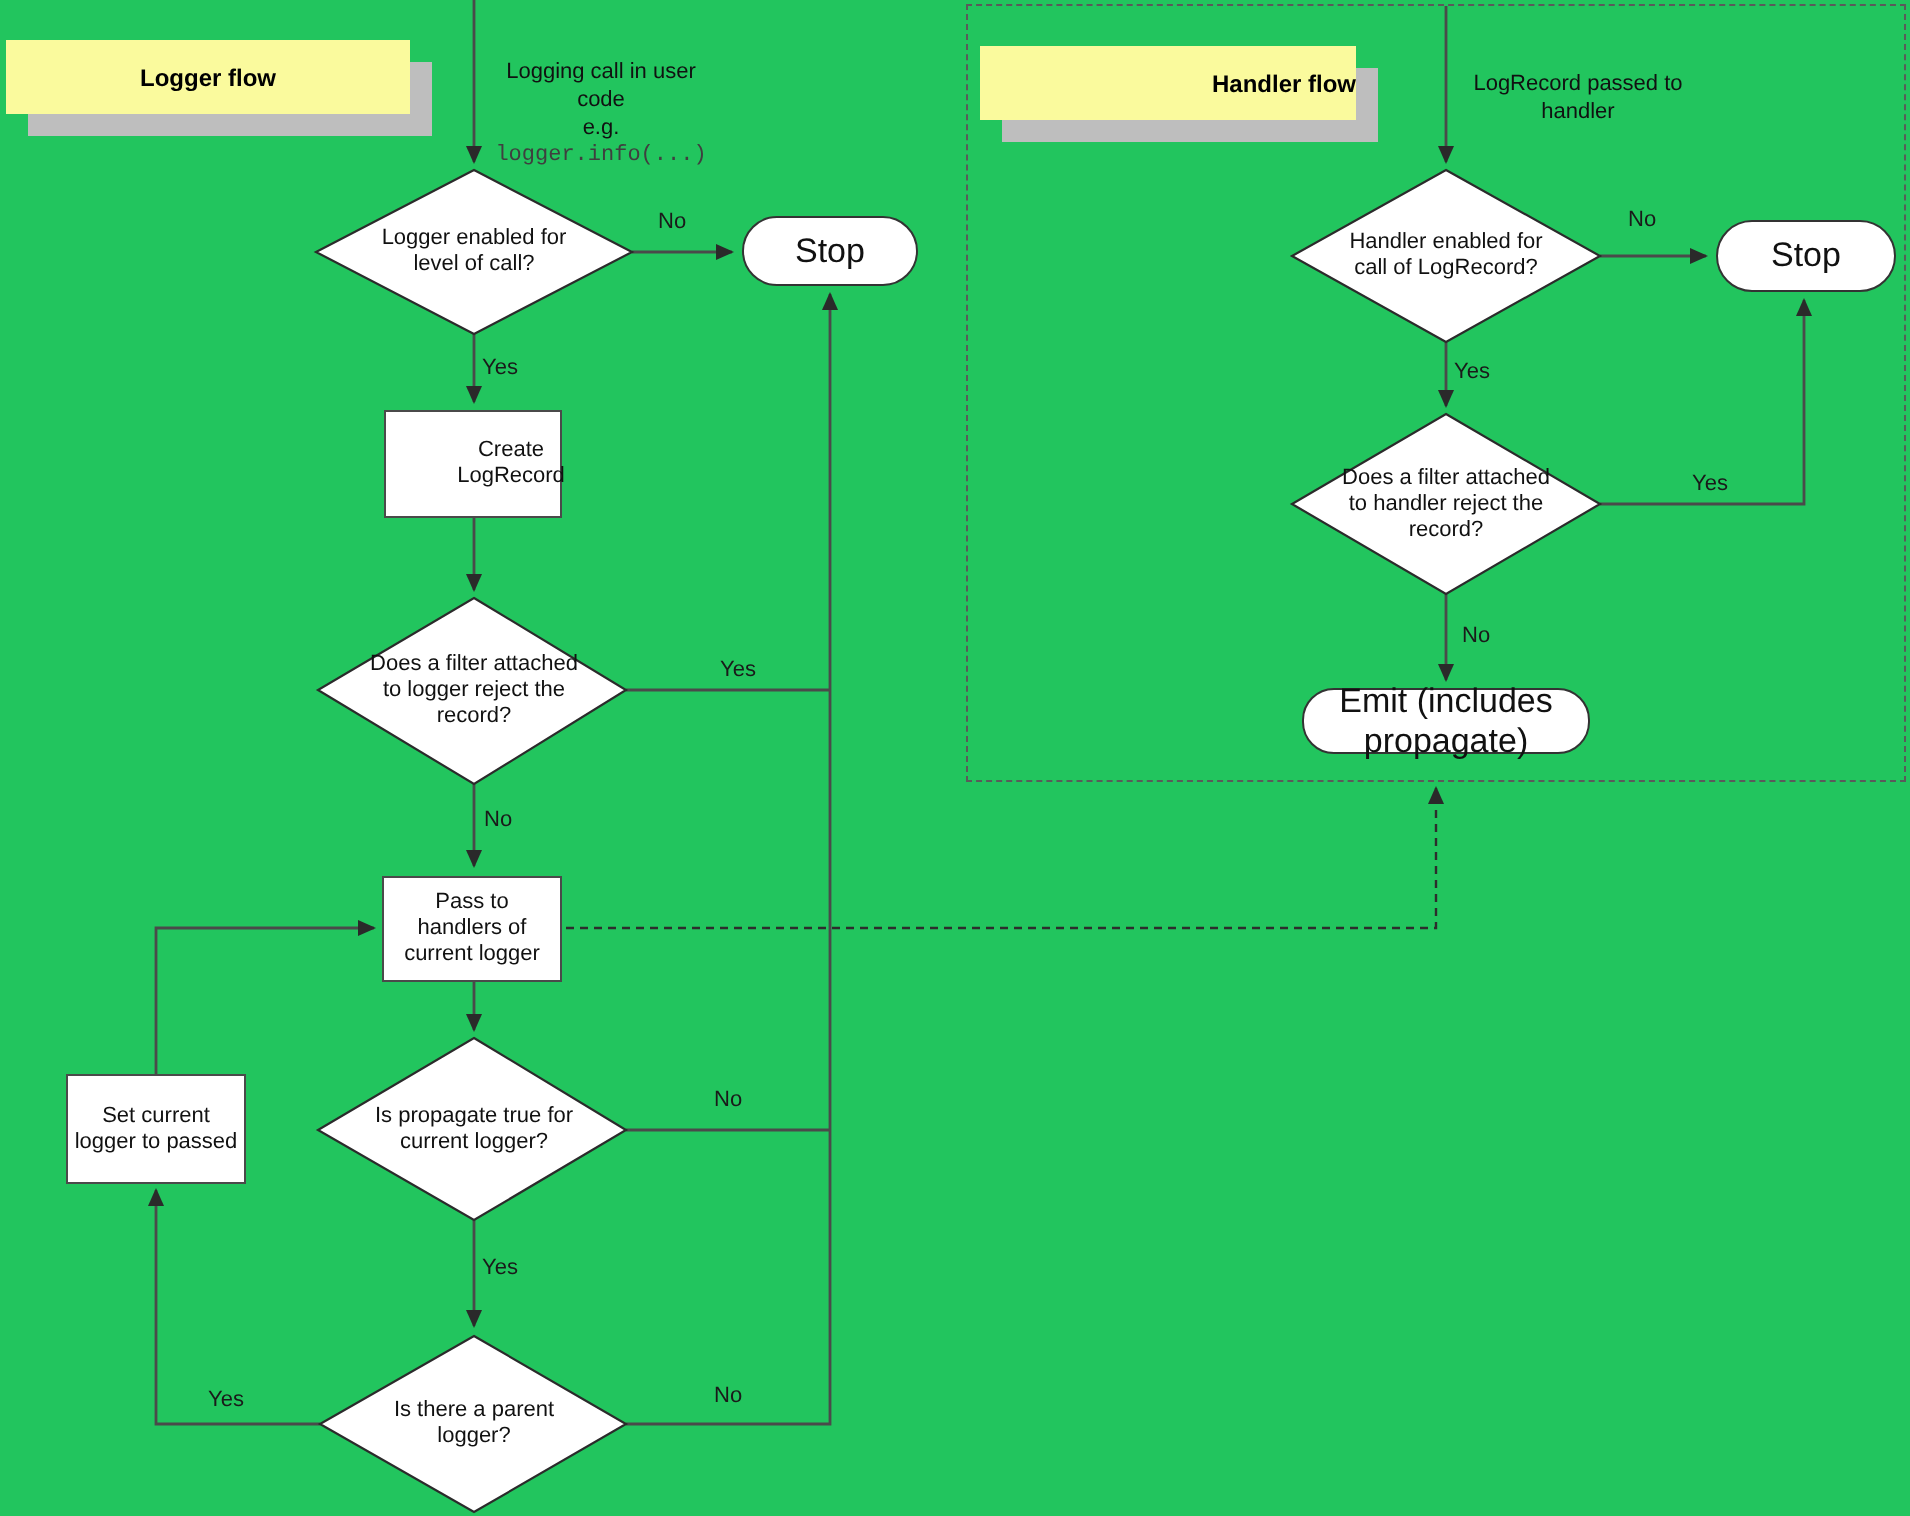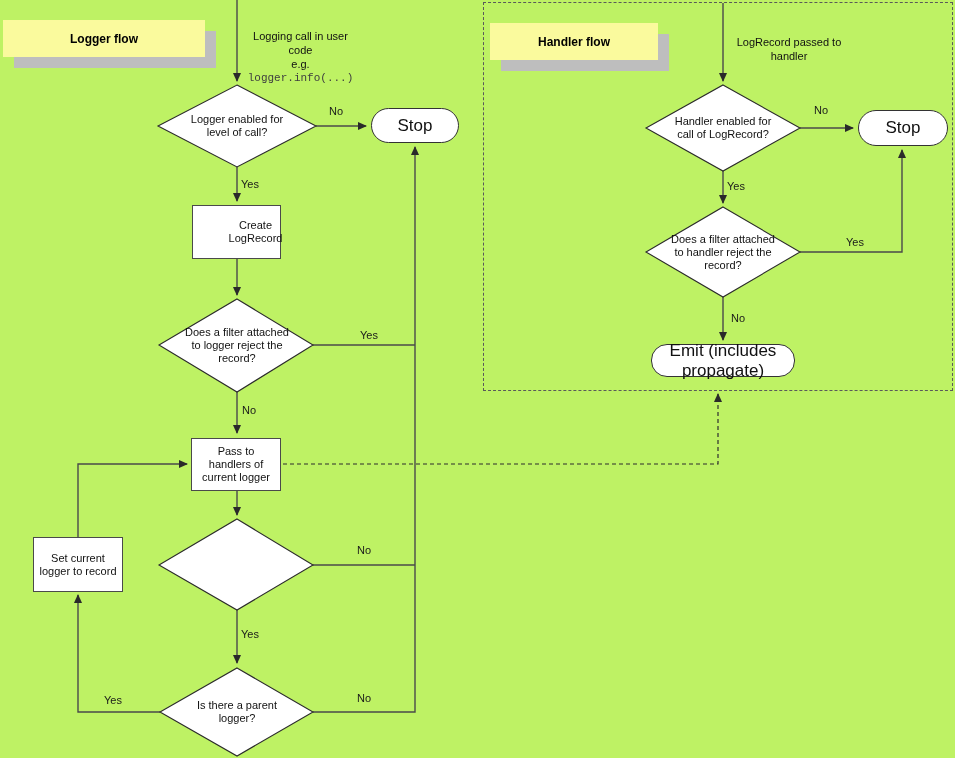--- a/index.html
+++ b/index.html
@@ -1,20 +1,20 @@
 <!DOCTYPE html>
 <html><head>
 <meta charset="utf-8">
 <style>
   html, body { margin: 0; padding: 0; background: #ffffff; }
   #canvas {
     position: relative;
     width: 955px;
     height: 758px;
-    background: #bef264;
+    background: #22c55e;
     font-family: "Liberation Sans", sans-serif;
     color: #111111;
     overflow: hidden;
   }
   #connectors {
     position: absolute;
     left: 0; top: 0;
     width: 955px; height: 758px;
   }
   .frame {
@@ -160,36 +160,38 @@
 record?</div>
 
   <span class="edge-label" style="left:360px; top:329px;">Yes</span>
 
   <span class="edge-label" style="left:242px; top:404px;">No</span>
 
   <div class="proc-box" style="left:191px; top:438px; width:90px; height:53px;text-align:center;">Pass to
 handlers of
 current logger</div>
 
+  <div class="diamond-label" style="left:159px; top:552px;">Is propagate true for
+current logger?</div>
 
   <span class="edge-label" style="left:357px; top:544px;">No</span>
 
   <span class="edge-label" style="left:241px; top:628px;">Yes</span>
 
   <div class="diamond-label" style="left:159px; top:699px;">Is there a parent
 logger?</div>
 
   <span class="edge-label" style="left:104px; top:694px;">Yes</span>
 
   <span class="edge-label" style="left:357px; top:692px;">No</span>
 
   <div class="proc-box" style="left:33px; top:537px; width:90px; height:55px;">Set current
-logger to record</div>
-
-  <div class="title-box" style="left:490px; top:23px; width:168px; height:37px;">
+logger to passed</div>
+
+  <div class="title-box" style="left:490px; top:23px; width:188px; height:37px;justify-content:flex-end;">
     <span>Handler flow</span>
   </div>
 
   <div class="entry-text" style="left:714px; top:35px; width:150px;">LogRecord passed to
 handler</div>
 
   <div class="diamond-label" style="left:645px; top:115px;">Handler enabled for
 call of LogRecord?</div>
 
   <span class="edge-label" style="left:814px; top:104px;">No</span>

